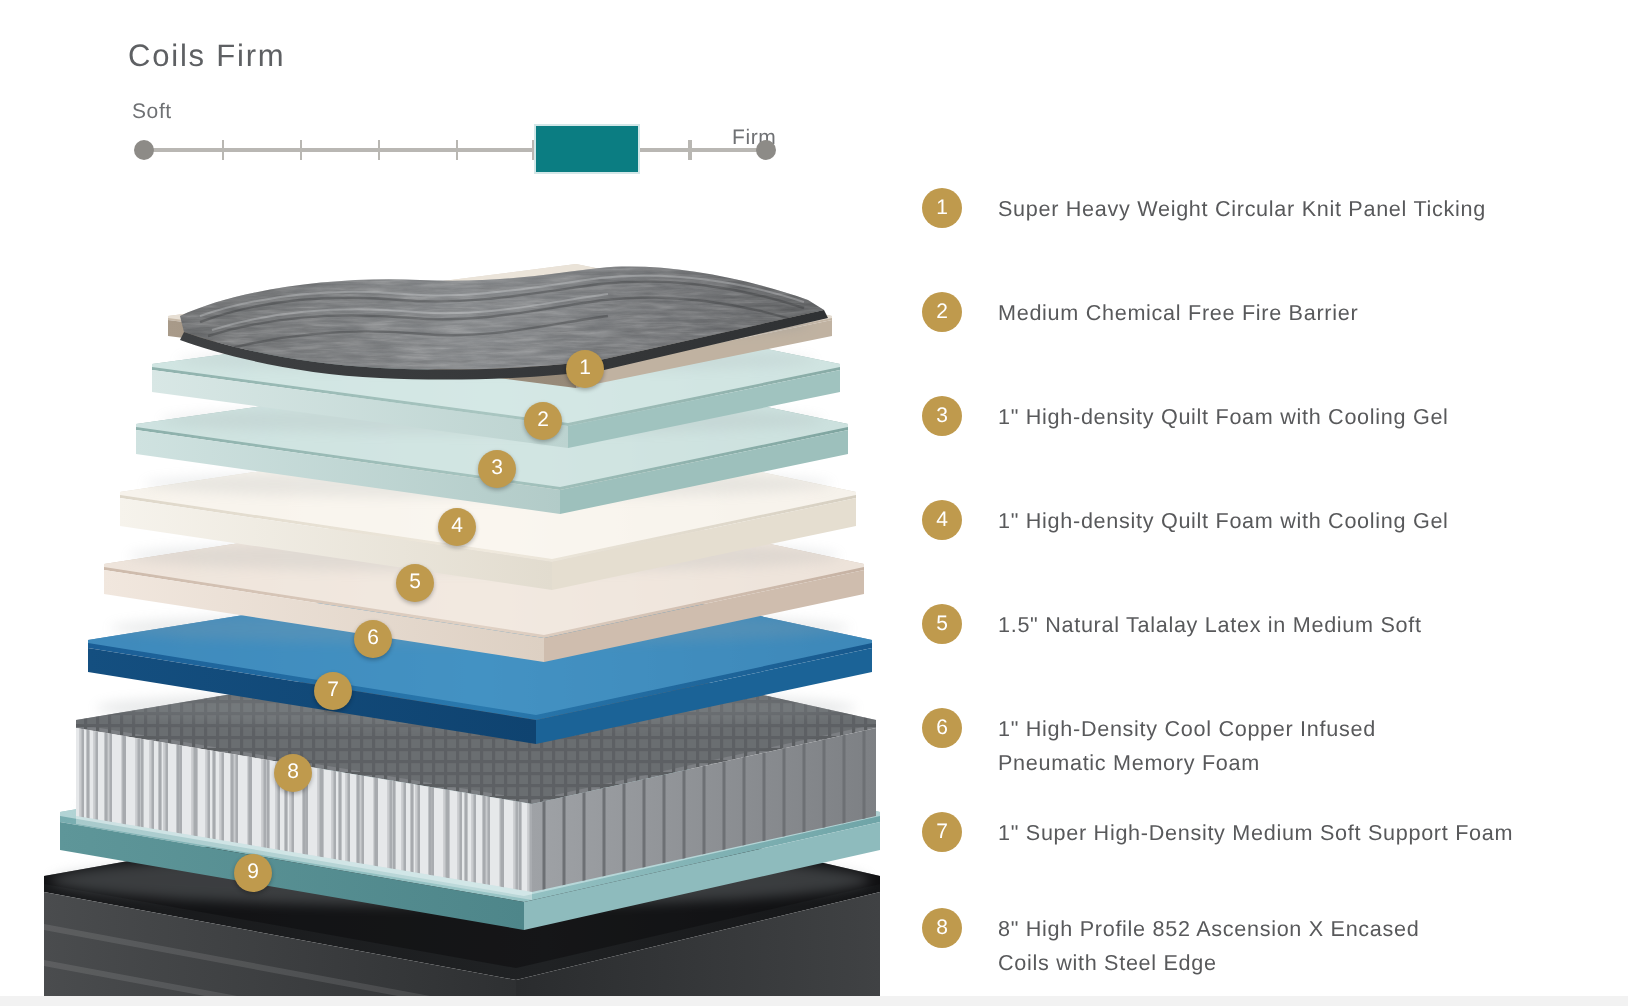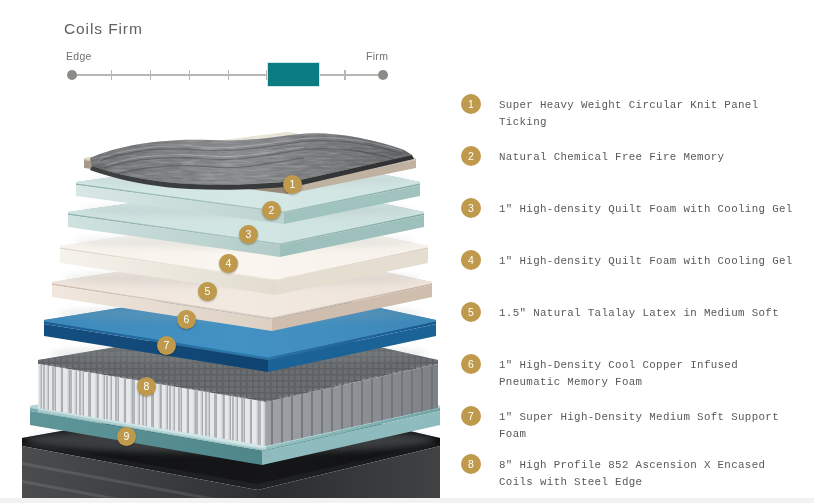--- a/index.html
+++ b/index.html
@@ -35,21 +35,21 @@
   }
   #scale-label-soft {
     position: absolute;
     left: 66px; top: 50px;
     font-size: 10.5px;
     letter-spacing: 0.3px;
     color: #6f7174;
   }
   #scale-label-firm {
     position: absolute;
-    left: 366px; top: 50px;
+    left: 366px; top: 63px;
     font-size: 10.5px;
     letter-spacing: 0.3px;
     color: #6f7174;
   }
   #scale-track {
     position: absolute;
     left: 72px; top: 74px;
     width: 311px; height: 1.5px;
     background: #b9b7b3;
   }
@@ -128,36 +128,35 @@
     text-align: center;
   }
   .legend-text {
     position: absolute;
     left: 38px; top: 3px;
     font-size: 10.8px;
     line-height: 17px;
     letter-spacing: 0.35px;
     color: #58595b;
     white-space: pre-line;
-    font-family: Liberation Mono, monospace;
   }
 
   #bottom-strip {
     position: absolute;
     left: 0; bottom: 0;
     width: 814px; height: 5px;
     background: #f2f2f2;
   }
 </style>
 </head>
 <body>
 
 <div id="firmness-panel">
   <div id="firmness-title">Coils Firm</div>
-  <div id="scale-label-soft">Edge</div>
+  <div id="scale-label-soft">Soft</div>
   <div id="scale-label-firm">Firm</div>
   <div id="scale-track"></div>
   <div class="scale-cap" id="scale-cap-left"></div>
   <div class="scale-cap" id="scale-cap-right"></div>
   <div id="scale-ticks">
       <div class="scale-tick" style="left: 110.875px;"></div>
       <div class="scale-tick" style="left: 149.75px;"></div>
       <div class="scale-tick" style="left: 188.625px;"></div>
       <div class="scale-tick" style="left: 227.5px;"></div>
       <div class="scale-tick" style="left: 266.375px;"></div>
@@ -502,21 +501,21 @@
     </div>
 </div>
 
 <div id="legend">
     <div class="legend-row" style="top: 8px;">
       <div class="legend-badge">1</div>
       <div class="legend-text">Super Heavy Weight Circular Knit Panel Ticking</div>
     </div>
     <div class="legend-row" style="top: 60px;">
       <div class="legend-badge">2</div>
-      <div class="legend-text">Natural Chemical Free Fire Memory</div>
+      <div class="legend-text">Medium Chemical Free Fire Barrier</div>
     </div>
     <div class="legend-row" style="top: 112px;">
       <div class="legend-badge">3</div>
       <div class="legend-text">1" High-density Quilt Foam with Cooling Gel</div>
     </div>
     <div class="legend-row" style="top: 164px;">
       <div class="legend-badge">4</div>
       <div class="legend-text">1" High-density Quilt Foam with Cooling Gel</div>
     </div>
     <div class="legend-row" style="top: 216px;">

